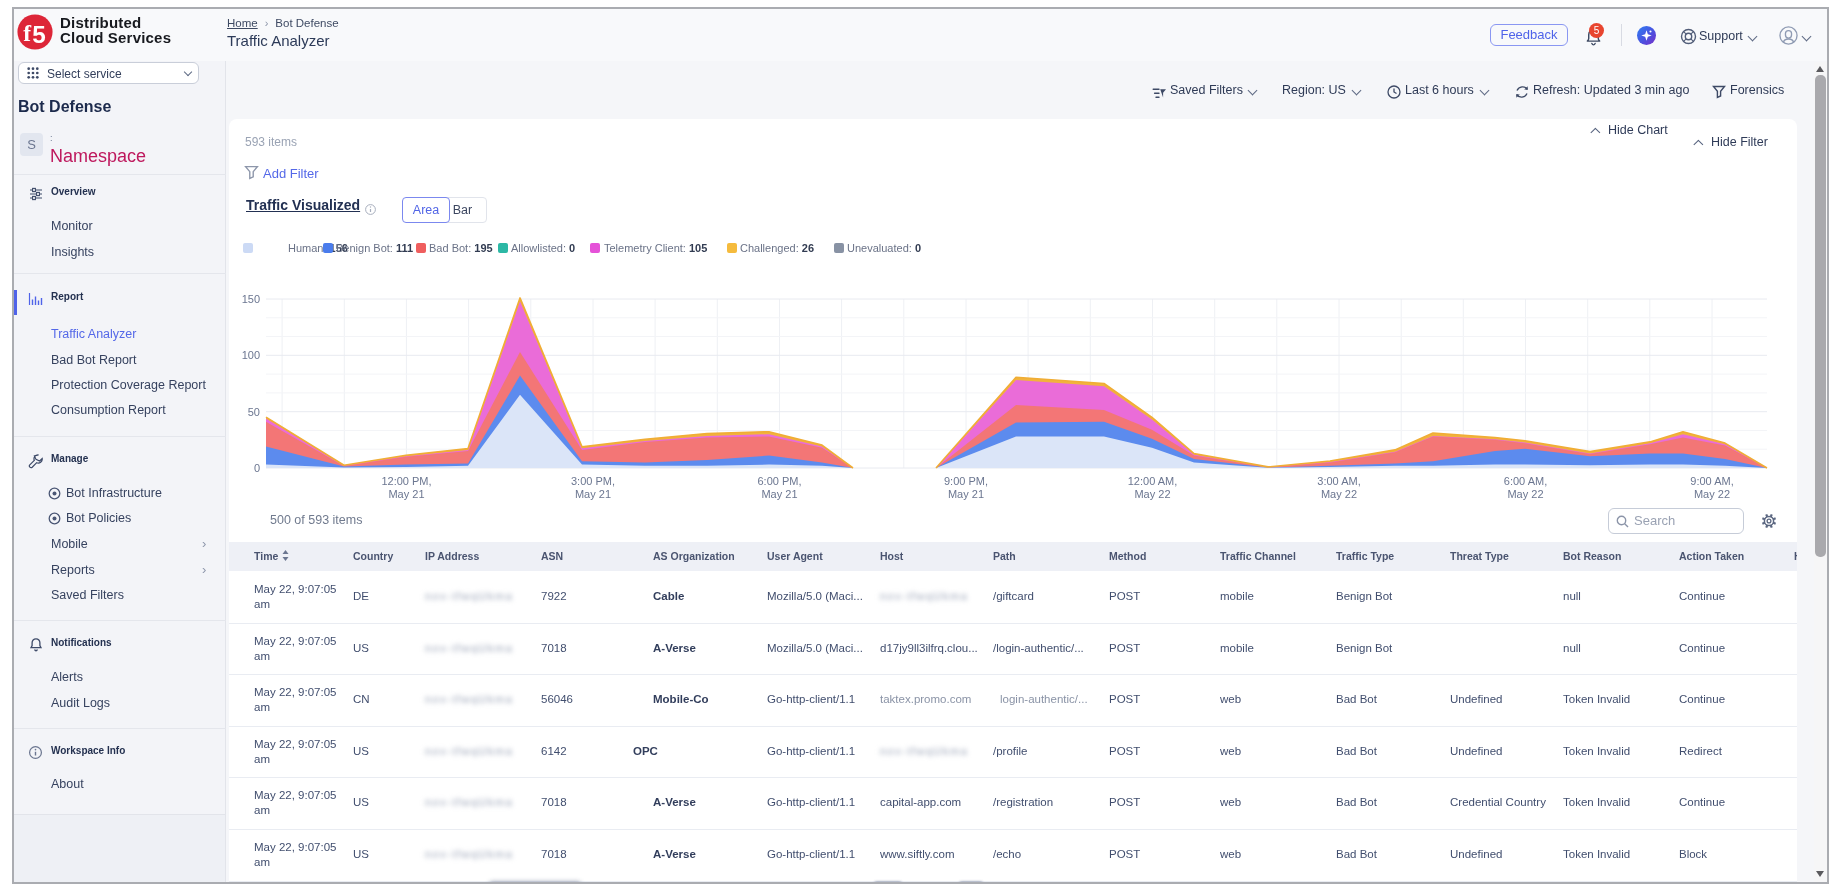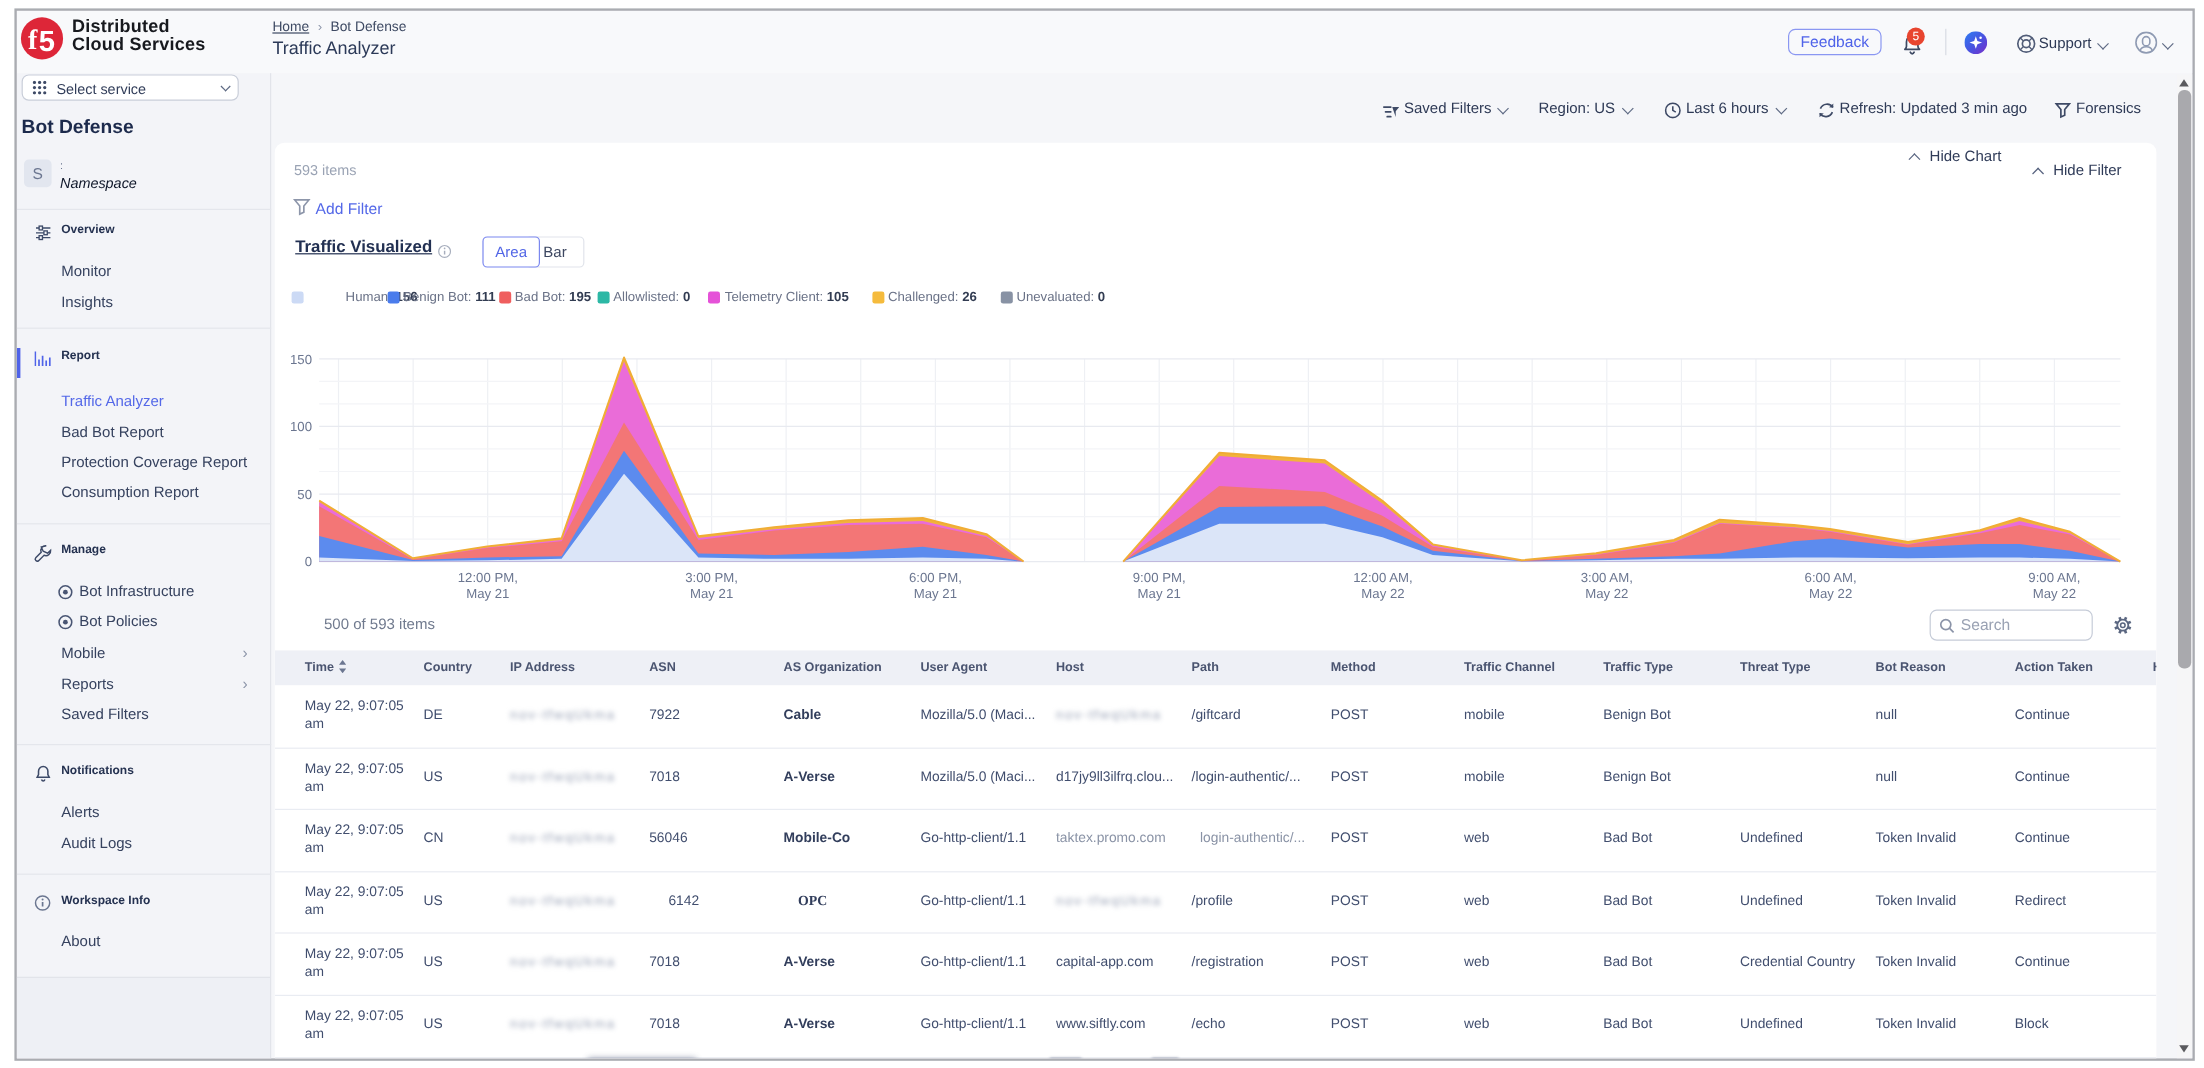--- a/index.html
+++ b/index.html
@@ -99,21 +99,21 @@
       <circle cx="1.7" cy="10.3" r="1.35"></circle>
           <circle cx="6" cy="10.3" r="1.35"></circle>
           <circle cx="10.3" cy="10.3" r="1.35"></circle>
     </svg>
     <span class="abs" style="left:28px; top:4px; font-size:12px; color:#323e5a;">Select service</span>
     <span class="abs" style="left:166px; top:6px; width:6px; height:6px; border-right:1.4px solid #5e6a84; border-bottom:1.4px solid #5e6a84; transform:rotate(45deg);"></span>
   </div>
   <div class="bd-title">Bot Defense</div>
   <div class="abs" style="left:6px; top:72px; width:23px; height:23px; background:#e2e6ef; border-radius:4px; color:#6b7690; font-size:13px; text-align:center; line-height:23px;">S</div>
   <div class="abs" style="left:36px; top:72px; color:#6b7690; font-size:9px;">:</div>
-  <div class="abs" style="left:36px; top:85px; color:#0f172a; font-size:12px;font-style:italic;">Namespace</div>
+  <div class="abs" style="left:36px; top:85px; color:#be185d; font-size:18px;">Namespace</div>
   <div class="sdiv" style="top:113px;"></div>
   <svg class="sec-ic" style="top:125px;" viewBox="0 0 16 16" fill="none" stroke="currentColor" stroke-width="1.1">
     <path d="M2 4 H14 M2 8 H14 M2 12 H14"></path>
     <rect x="4.6" y="2.4" width="2.8" height="3.2" fill="#f3f4f8"></rect>
     <rect x="8.6" y="6.4" width="2.8" height="3.2" fill="#f3f4f8"></rect>
     <rect x="4.6" y="10.4" width="2.8" height="3.2" fill="#f3f4f8"></rect>
   </svg>
   <div class="sec" style="top:125px;">Overview</div>
   <div class="item" style="top:158px;">Monitor</div>
   <div class="item" style="top:184px;">Insights</div>
@@ -373,22 +373,22 @@
   <div class="cell" style="left:991px; top:574px;">web</div>
   <div class="cell" style="left:1107px; top:574px;">Bad Bot</div>
   <div class="cell" style="left:1221px; top:574px;">Undefined</div>
   <div class="cell" style="left:1334px; top:574px;">Token Invalid</div>
   <div class="cell" style="left:1450px; top:574px;">Continue</div>
   <div class="rline" style="top:607px;"></div>
   <div class="cell" style="left:25px; top:619px;">May 22, 9:07:05</div>
   <div class="cell" style="left:25px; top:634px;">am</div>
   <div class="cell" style="left:124px; top:626px;">US</div>
   <div class="blurp" style="left:196px; top:626px;">nov-tfwqUkma</div>
-  <div class="cell" style="left:328px; top:626px;">6142</div>
-  <div class="cellb" style="left:436px; top:626px;font-family:Liberation Serif, serif;">OPC</div>
+  <div class="cell" style="left:312px; top:626px;">6142</div>
+  <div class="cellb" style="left:404px; top:626px;">OPC</div>
   <div class="cell" style="left:538px; top:626px;">Go-http-client/1.1</div>
   <div class="blurp" style="left:651px; top:626px;">nov-tfwqUkma</div>
   <div class="cell" style="left:764px; top:626px;">/profile</div>
   <div class="cell" style="left:880px; top:626px;">POST</div>
   <div class="cell" style="left:991px; top:626px;">web</div>
   <div class="cell" style="left:1107px; top:626px;">Bad Bot</div>
   <div class="cell" style="left:1221px; top:626px;">Undefined</div>
   <div class="cell" style="left:1334px; top:626px;">Token Invalid</div>
   <div class="cell" style="left:1450px; top:626px;">Redirect</div>
   <div class="rline" style="top:658px;"></div>

